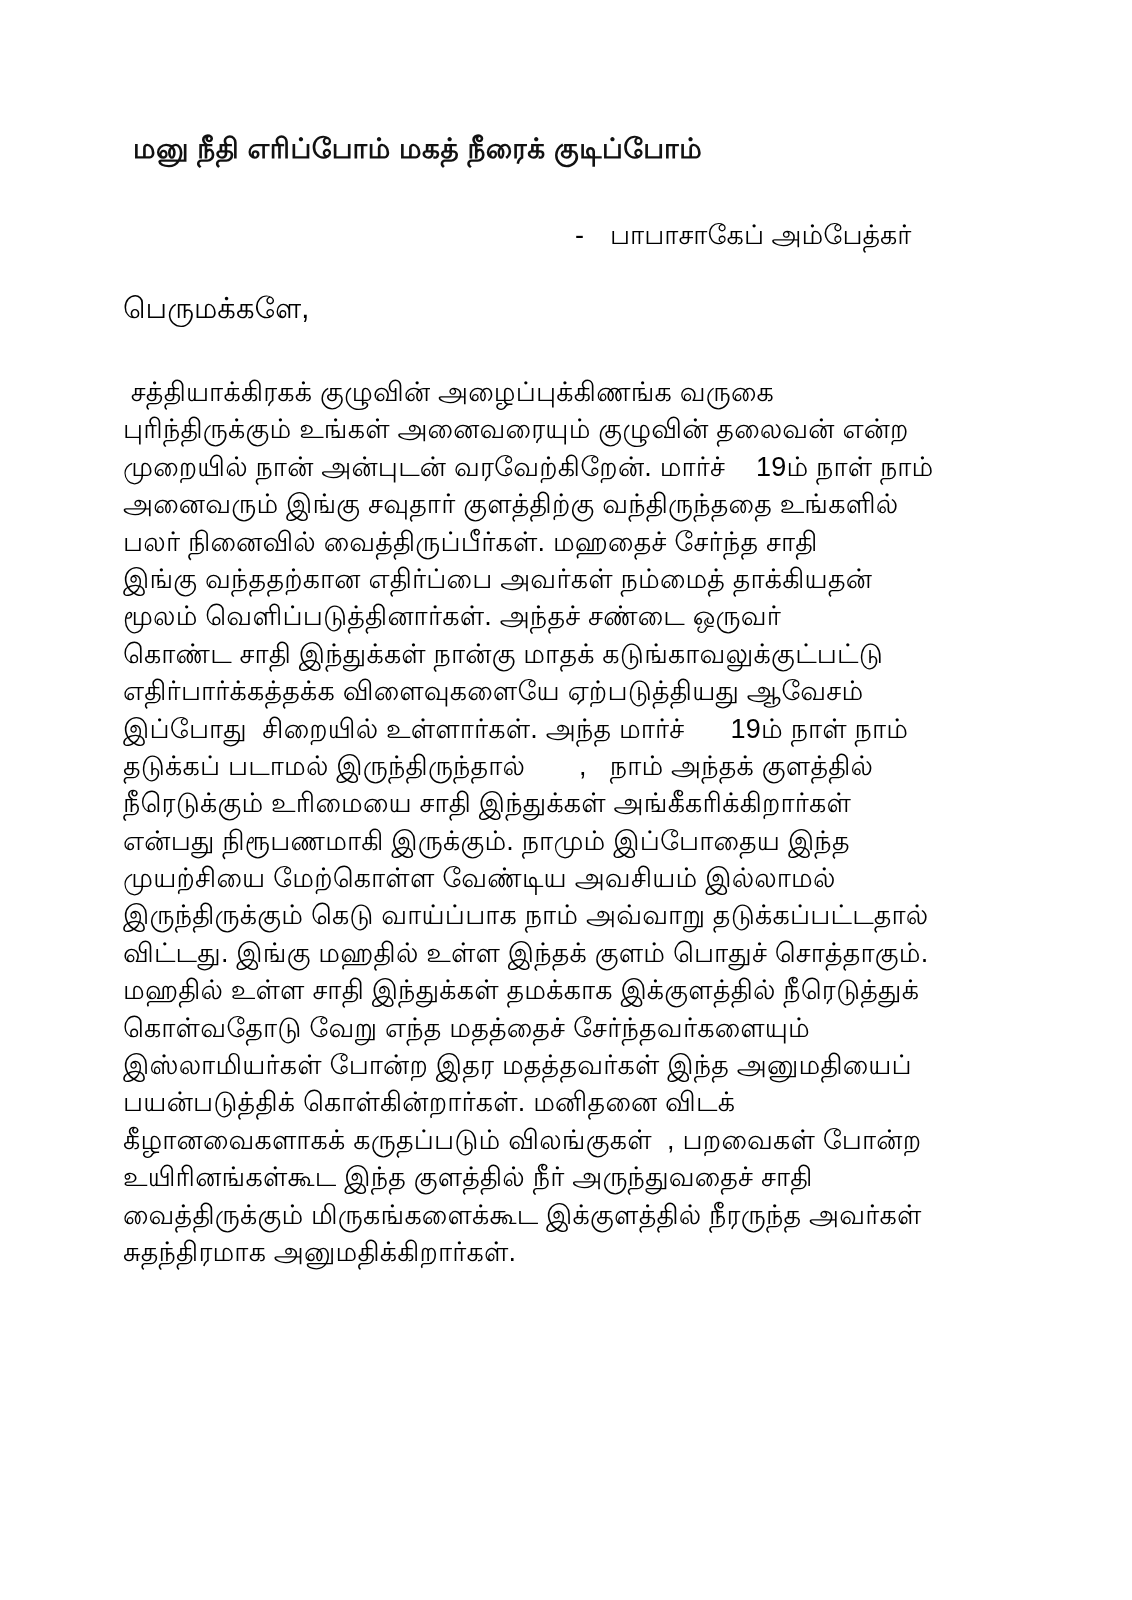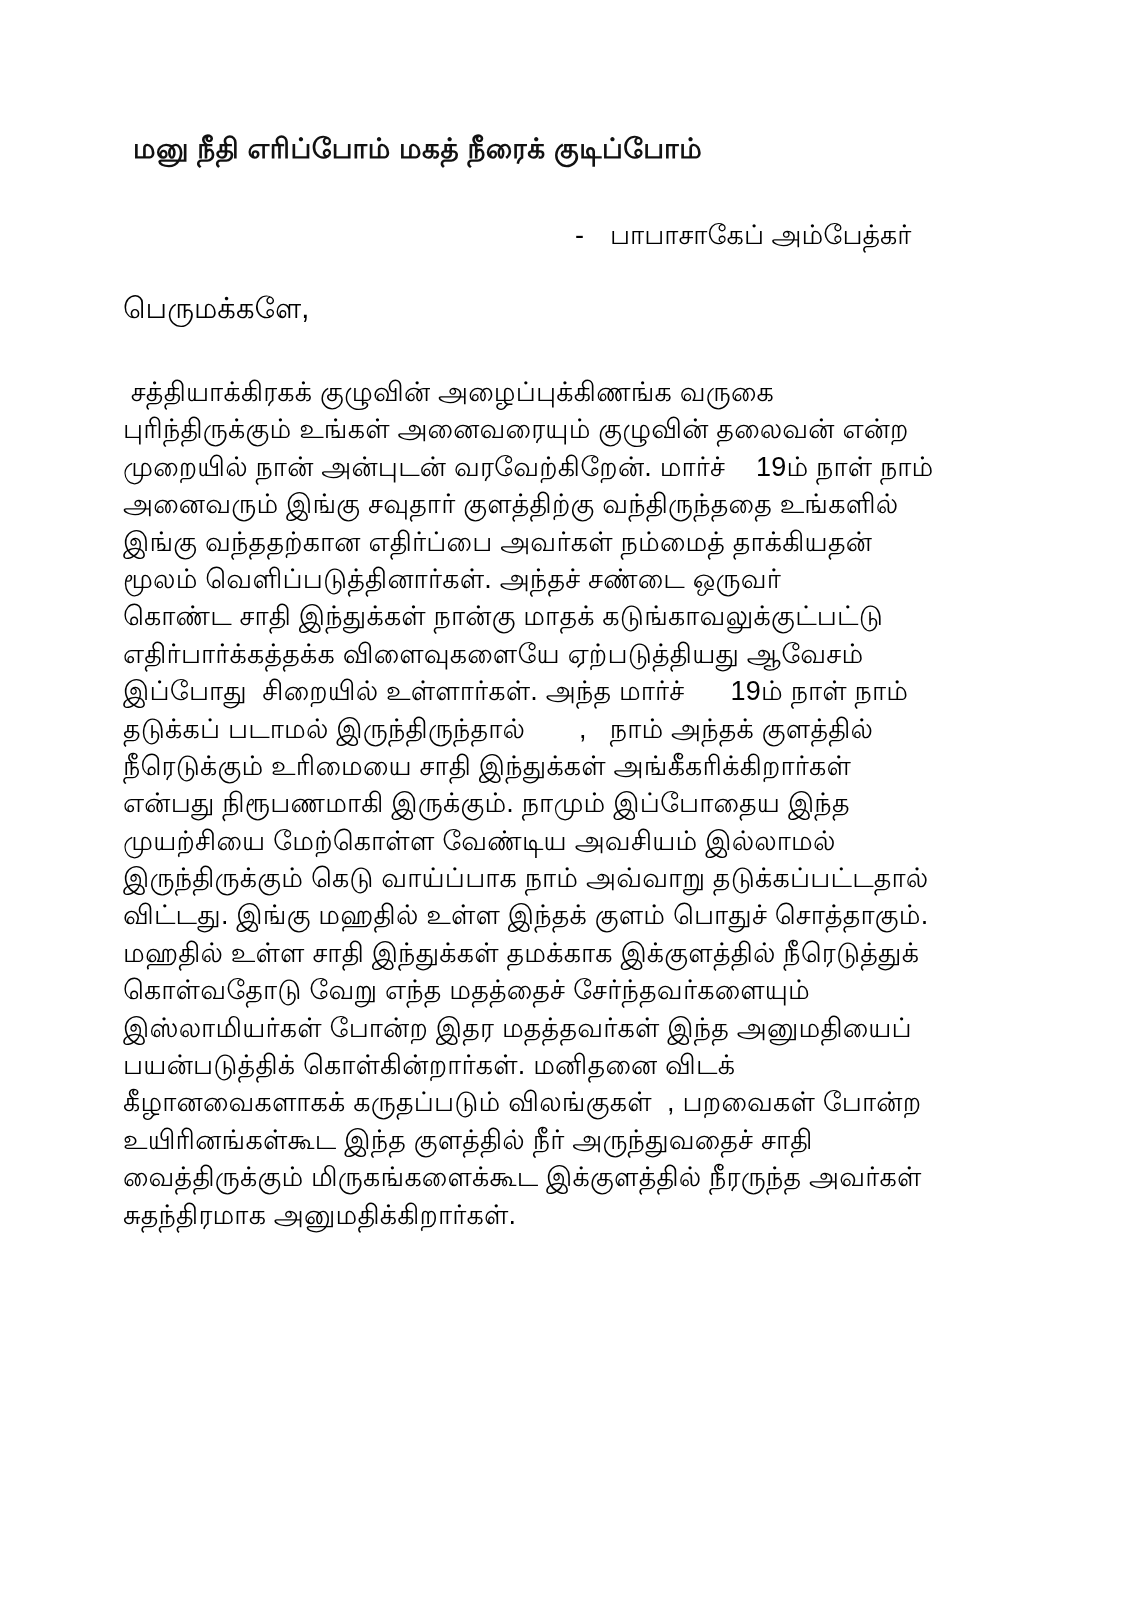--- a/index.html
+++ b/index.html
@@ -73,20 +73,21 @@
     <span class="name">பாபாசாகேப் அம்பேத்கர்</span>
   </div>
 
   <div class="salutation">பெருமக்களே,</div>
 
   <div class="body-text">
       <div class="body-line"> சத்தியாக்கிரகக் குழுவின் அழைப்புக்கிணங்க வருகை</div>
       <div class="body-line">புரிந்திருக்கும் உங்கள் அனைவரையும் குழுவின் தலைவன் என்ற</div>
       <div class="body-line">முறையில் நான் அன்புடன் வரவேற்கிறேன். மார்ச்    19ம் நாள் நாம்</div>
       <div class="body-line">அனைவரும் இங்கு சவுதார் குளத்திற்கு வந்திருந்ததை உங்களில்</div>
+      <div class="body-line">பலர் நினைவில் வைத்திருப்பீர்கள். மஹதைச் சேர்ந்த சாதி</div>
       <div class="body-line">இங்கு வந்ததற்கான எதிர்ப்பை அவர்கள் நம்மைத் தாக்கியதன்</div>
       <div class="body-line">மூலம் வெளிப்படுத்தினார்கள். அந்தச் சண்டை ஒருவர்</div>
       <div class="body-line">கொண்ட சாதி இந்துக்கள் நான்கு மாதக் கடுங்காவலுக்குட்பட்டு</div>
       <div class="body-line">எதிர்பார்க்கத்தக்க விளைவுகளையே ஏற்படுத்தியது ஆவேசம்</div>
       <div class="body-line">இப்போது  சிறையில் உள்ளார்கள். அந்த மார்ச்      19ம் நாள் நாம்</div>
       <div class="body-line">தடுக்கப் படாமல் இருந்திருந்தால்       ,   நாம் அந்தக் குளத்தில்</div>
       <div class="body-line">நீரெடுக்கும் உரிமையை சாதி இந்துக்கள் அங்கீகரிக்கிறார்கள்</div>
       <div class="body-line">என்பது நிரூபணமாகி இருக்கும். நாமும் இப்போதைய இந்த</div>
       <div class="body-line">முயற்சியை மேற்கொள்ள வேண்டிய அவசியம் இல்லாமல்</div>
       <div class="body-line">இருந்திருக்கும் கெடு வாய்ப்பாக நாம் அவ்வாறு தடுக்கப்பட்டதால்</div>

